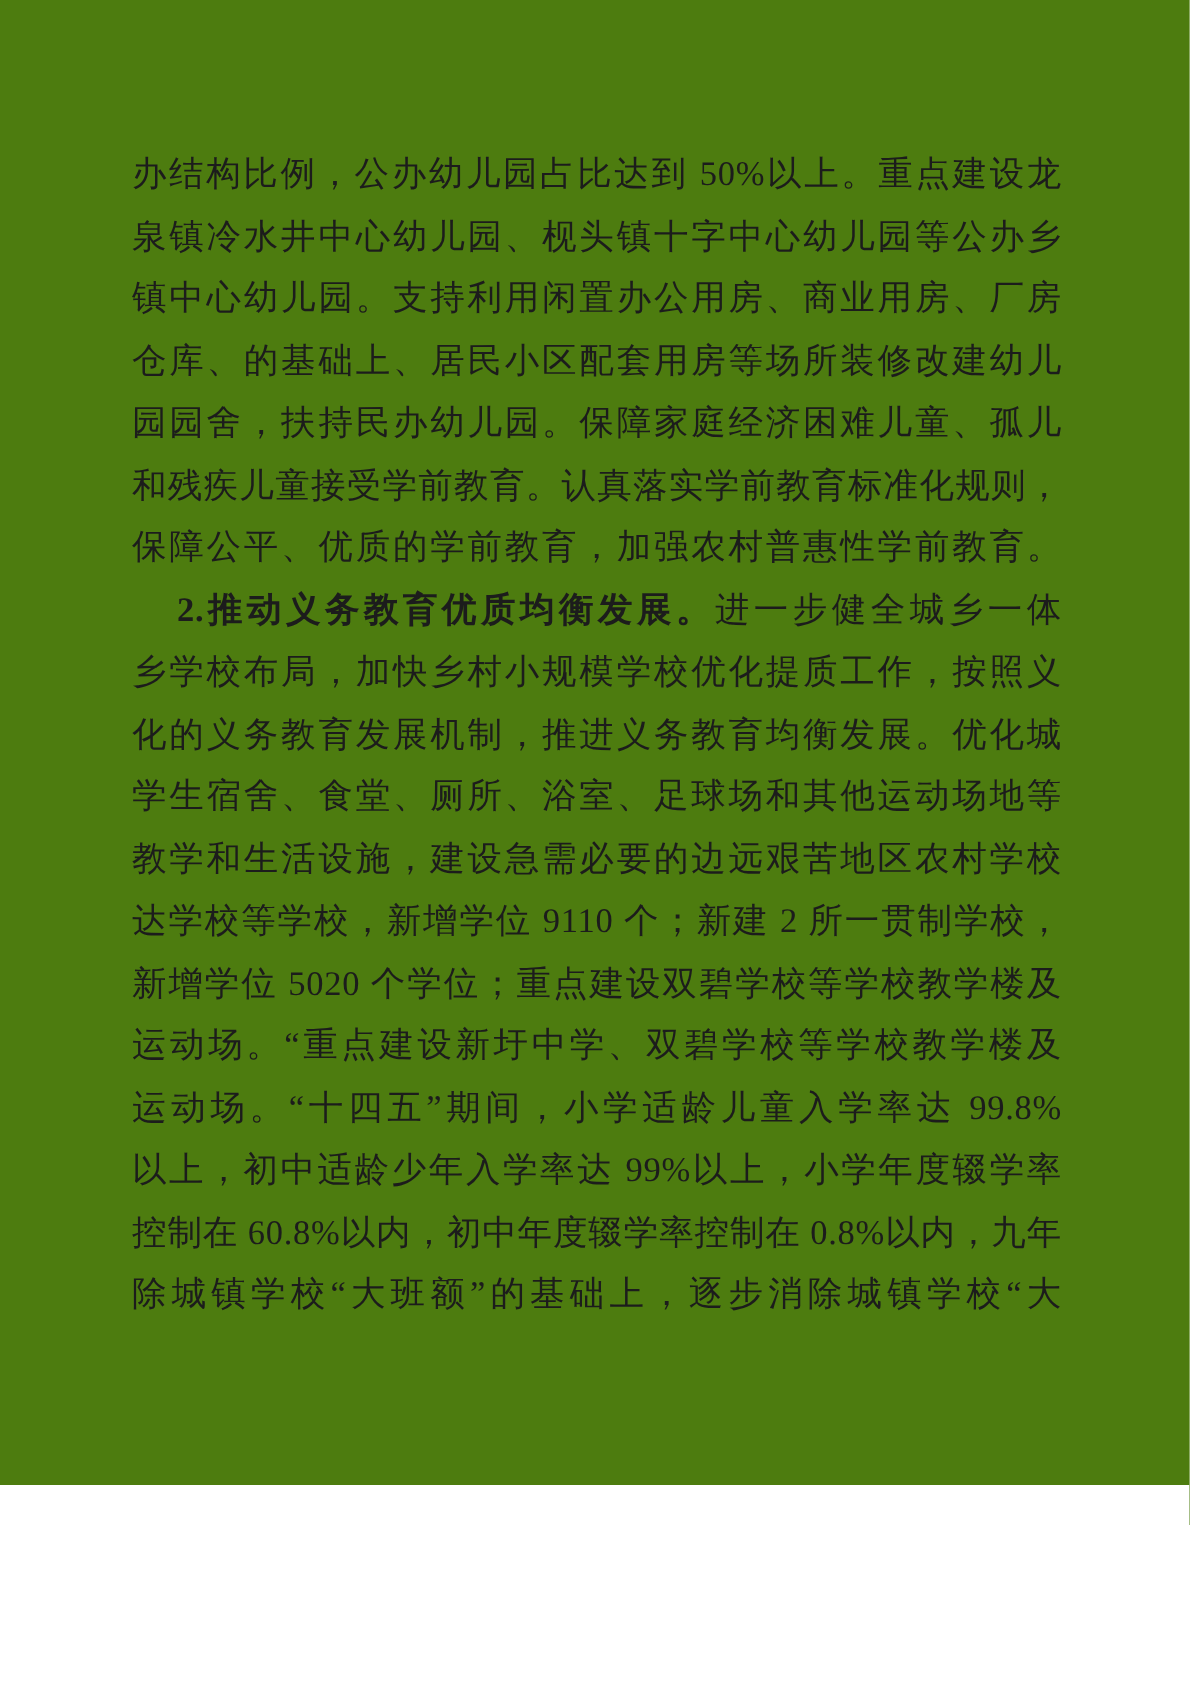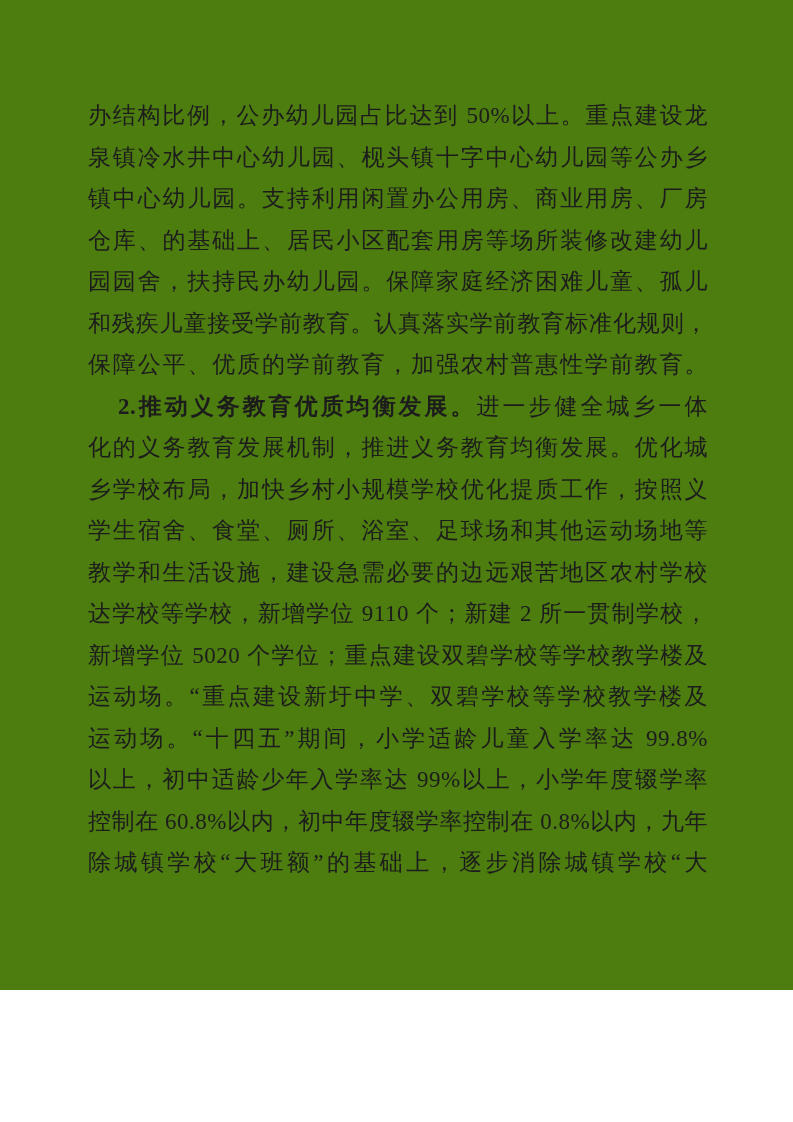--- a/index.html
+++ b/index.html
@@ -56,22 +56,22 @@
 <div class="page">
   <div class="text-body">
       <div class="line">办结构比例，公办幼儿园占比达到 50%以上。重点建设龙</div>
       <div class="line">泉镇冷水井中心幼儿园、枧头镇十字中心幼儿园等公办乡</div>
       <div class="line">镇中心幼儿园。支持利用闲置办公用房、商业用房、厂房</div>
       <div class="line">仓库、的基础上、居民小区配套用房等场所装修改建幼儿</div>
       <div class="line">园园舍，扶持民办幼儿园。保障家庭经济困难儿童、孤儿</div>
       <div class="line">和残疾儿童接受学前教育。认真落实学前教育标准化规则，</div>
       <div class="line">保障公平、优质的学前教育，加强农村普惠性学前教育。</div>
       <div class="line indent"><span class="seg-bold">2.推动义务教育优质均衡发展。</span>进一步健全城乡一体</div>
+      <div class="line">乡学校布局，加快乡村小规模学校优化提质工作，按照义</div>
       <div class="line">化的义务教育发展机制，推进义务教育均衡发展。优化城</div>
-      <div class="line">乡学校布局，加快乡村小规模学校优化提质工作，按照义</div>
       <div class="line">学生宿舍、食堂、厕所、浴室、足球场和其他运动场地等</div>
       <div class="line">教学和生活设施，建设急需必要的边远艰苦地区农村学校</div>
       <div class="line">达学校等学校，新增学位 9110 个；新建 2 所一贯制学校，</div>
       <div class="line">新增学位 5020 个学位；重点建设双碧学校等学校教学楼及</div>
       <div class="line">运动场。“重点建设新圩中学、双碧学校等学校教学楼及</div>
       <div class="line">运动场。“十四五”期间，小学适龄儿童入学率达 99.8%</div>
       <div class="line">以上，初中适龄少年入学率达 99%以上，小学年度辍学率</div>
       <div class="line">控制在 60.8%以内，初中年度辍学率控制在 0.8%以内，九年</div>
       <div class="line">除城镇学校“大班额”的基础上，逐步消除城镇学校“大</div>
     </div>

